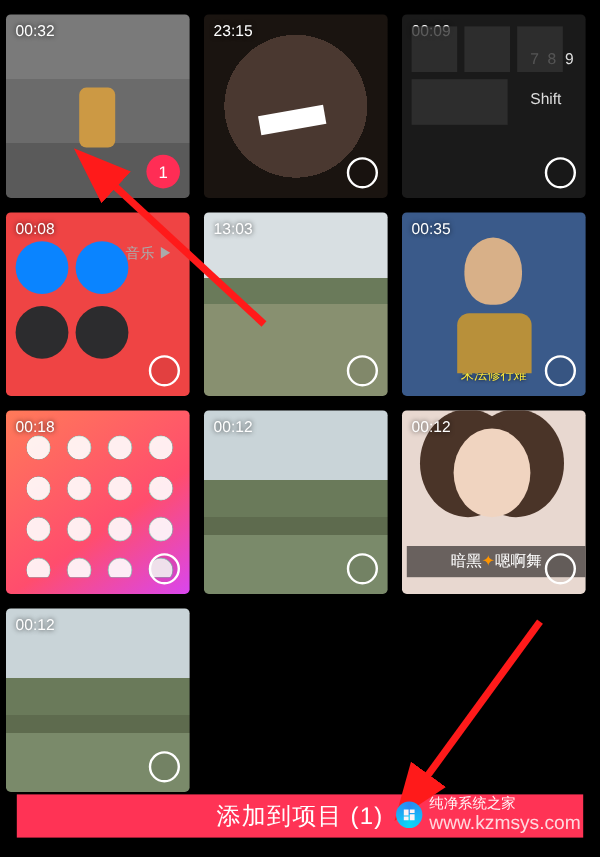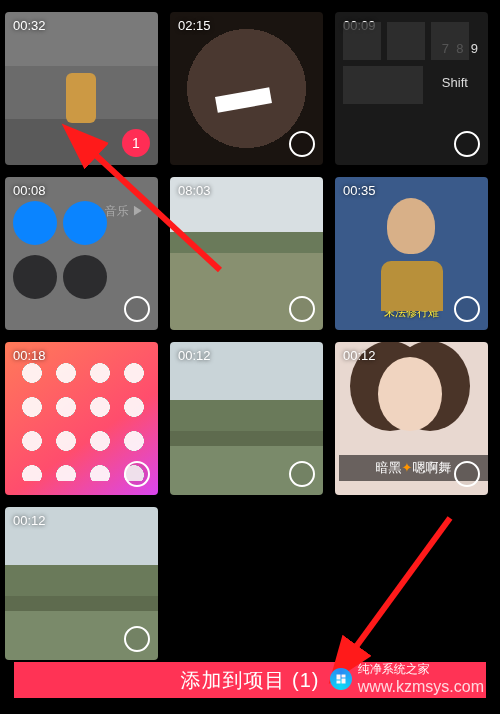--- a/index.html
+++ b/index.html
@@ -63,21 +63,21 @@
 .bg-game::after { content:""; position:absolute; left:40%; top:40%; width:30px; height:50px; background:#c94; border-radius:6px; }
 .bg-record { background: radial-gradient(circle at 50% 50%, #4a3830 0 55%, #1a1410 55%); }
 .bg-record::before { content:""; position:absolute; left:30%; top:52%; width:55px; height:16px; background:#fff; transform:rotate(-10deg); }
 .bg-keyboard { background:#1a1a1a; }
 .bg-keyboard::before { content:"7  8  9\A Shift"; white-space:pre; position:absolute; right:10px; top:20px; color:#ddd; font-size:13px; line-height:34px; }
 .bg-keyboard::after { content:""; position:absolute; inset:0; background:
   linear-gradient(#333 0 0) 8px 10px/38px 38px no-repeat,
   linear-gradient(#333 0 0) 52px 10px/38px 38px no-repeat,
   linear-gradient(#333 0 0) 96px 10px/38px 38px no-repeat,
   linear-gradient(#333 0 0) 8px 54px/80px 38px no-repeat; opacity:.8; }
-.bg-control { background:#737373; }
+.bg-control { background:#ef4444; }
 .bg-control::before { content:""; position:absolute; left:8px; top:24px; width:44px; height:44px; border-radius:50%; background:#0a84ff; box-shadow: 50px 0 0 #0a84ff, 0 54px 0 #2c2c2e, 50px 54px 0 #2c2c2e; }
 .bg-control::after { content:"音乐 ▶"; position:absolute; right:14px; top:26px; color:#aaa; font-size:12px; }
 .bg-fireworks { background: radial-gradient(circle at 50% 40%, rgba(200,150,100,.5) 0 4%, transparent 6%), #0a0806; }
 .bg-fireworks::after { content:""; position:absolute; left:42%; bottom:8px; width:22px; height:48px; background:#1a1612; }
 .bg-mountain { background: linear-gradient(#c9d4d8 0 38%, #6a7a5a 38% 58%, #5e6b4e 58% 68%, #7a8a6a 68%); }
 .bg-water { background: linear-gradient(#d8dfe2 0 36%, #6a7a5a 36% 50%, #889070 50% 100%); }
 .bg-monk { background: linear-gradient(#3a5a8a 0 100%); }
 .bg-monk::before { content:""; position:absolute; left:34%; top:14%; width:48px; height:56px; background:#d8b088; border-radius:50% 50% 45% 45%; }
 .bg-monk::after { content:""; position:absolute; left:30%; top:55%; width:62px; height:50px; background:#b8903a; border-radius:10px 10px 0 0; }
 .monk-text { position:absolute; bottom:10px; left:0; right:0; text-align:center; color:#ffeb3b; font-size:11px; text-shadow:0 0 3px #000; }
@@ -132,38 +132,38 @@
 <body>
 
 <div class="grid">
 
   <div class="thumb bg-game">
     <span class="duration">00:32</span>
     <span class="badge">1</span>
   </div>
 
   <div class="thumb bg-record">
-    <span class="duration">02:15</span>
+    <span class="duration">23:15</span>
     <span class="select-circle"></span>
   </div>
 
   <div class="thumb bg-keyboard">
     <span class="duration">00:09</span>
     <span class="select-circle"></span>
   </div>
 
   <div class="thumb bg-control">
     <span class="duration">00:08</span>
     <span class="select-circle"></span>
   </div>
 
 
 
   <div class="thumb bg-water">
-    <span class="duration">08:03</span>
+    <span class="duration">13:03</span>
     <span class="select-circle"></span>
   </div>
 
   <div class="thumb bg-monk">
     <span class="duration">00:35</span>
     <span class="monk-text">末法修行难</span>
     <span class="select-circle"></span>
   </div>
 
   <div class="thumb bg-home">

